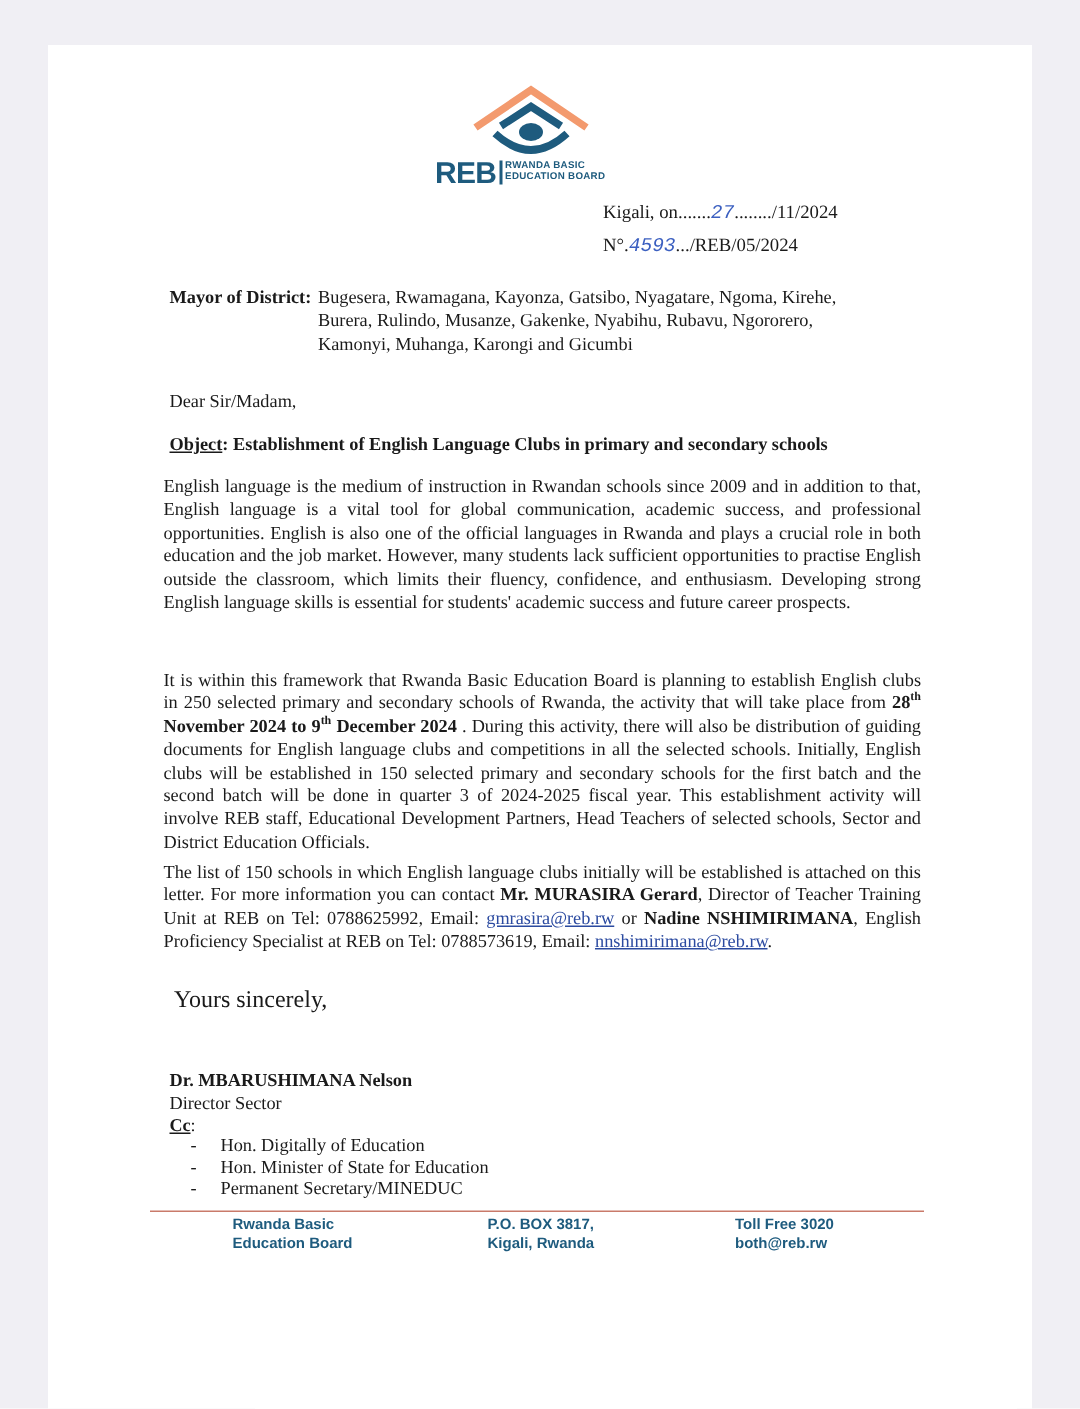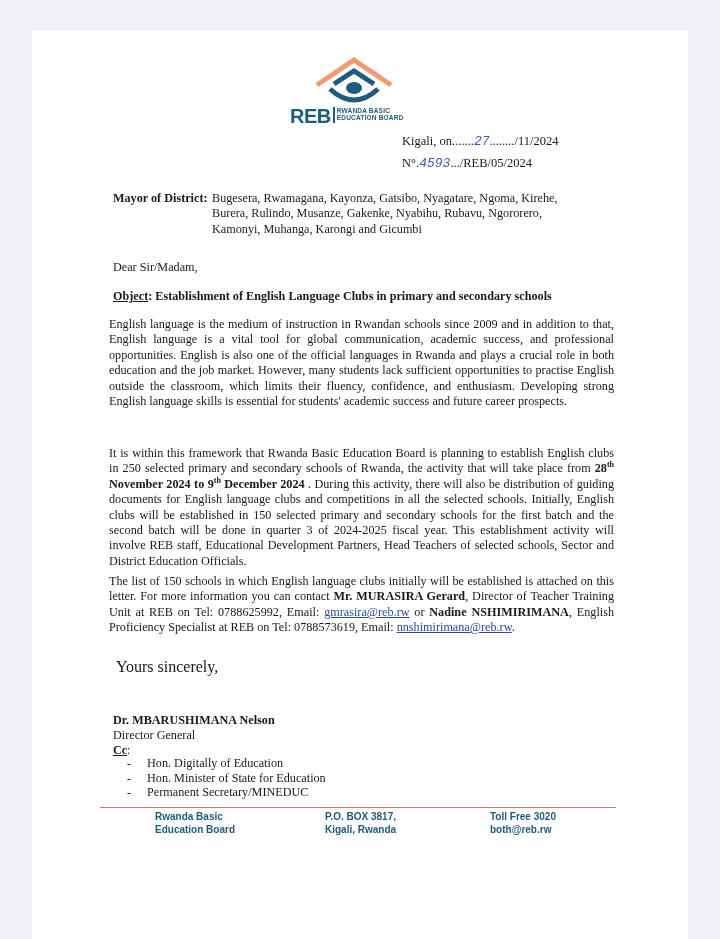--- a/index.html
+++ b/index.html
@@ -110,21 +110,21 @@
   </div>
 
   <div class="abs para p3 body-text">
     <span>The list of 150 schools in which English language clubs initially will be established is attached on this letter. For more information you can contact </span><b>Mr. MURASIRA Gerard</b><span>, Director of Teacher Training Unit at REB on Tel: 0788625992, Email: </span><a class="link">gmrasira@reb.rw</a><span> or </span><b>Nadine NSHIMIRIMANA</b><span>, English Proficiency Specialist at REB on Tel: 0788573619, Email: </span><a class="link">nnshimirimana@reb.rw</a><span>.</span>
   </div>
 
   <div class="abs yours">Yours sincerely,</div>
 
 
   <div class="abs signame">Dr. MBARUSHIMANA Nelson</div>
-  <div class="abs sigtitle">Director General</div>
+  <div class="abs sigtitle">Director Sector</div>
 
   <div class="abs cc">
     <u>Cc</u><span style="font-weight:normal">:</span>
   </div>
   <div class="abs cc-list">
     <div class="cc-item">
         <span class="cc-dash">-</span>
         <span>Hon. Digitally of Education</span>
       </div>
     <div class="cc-item">

